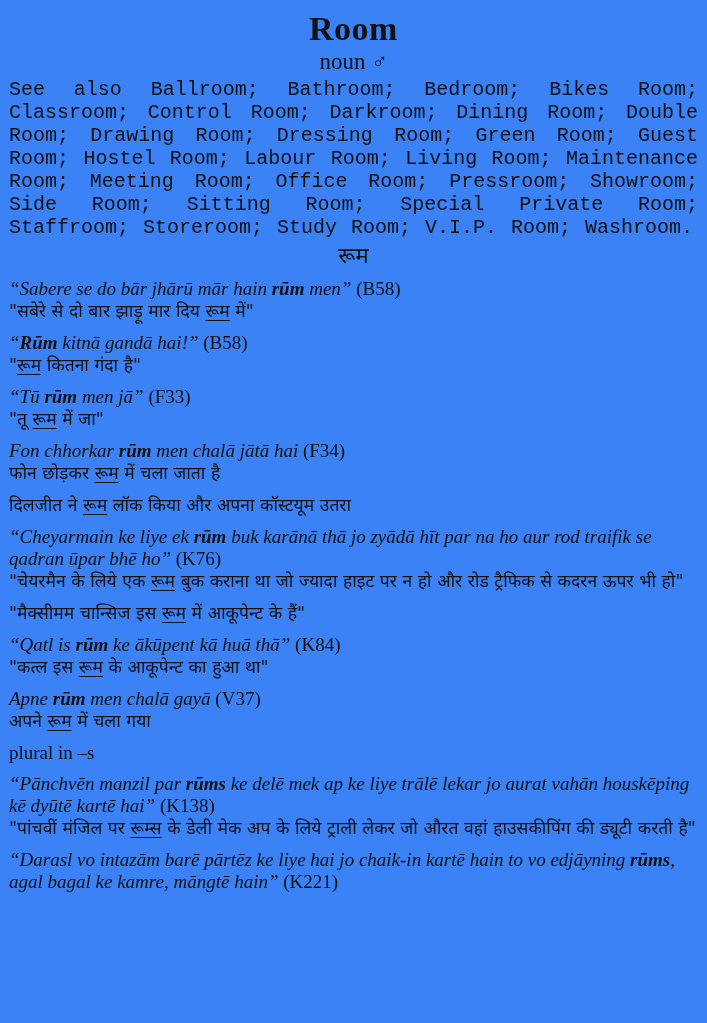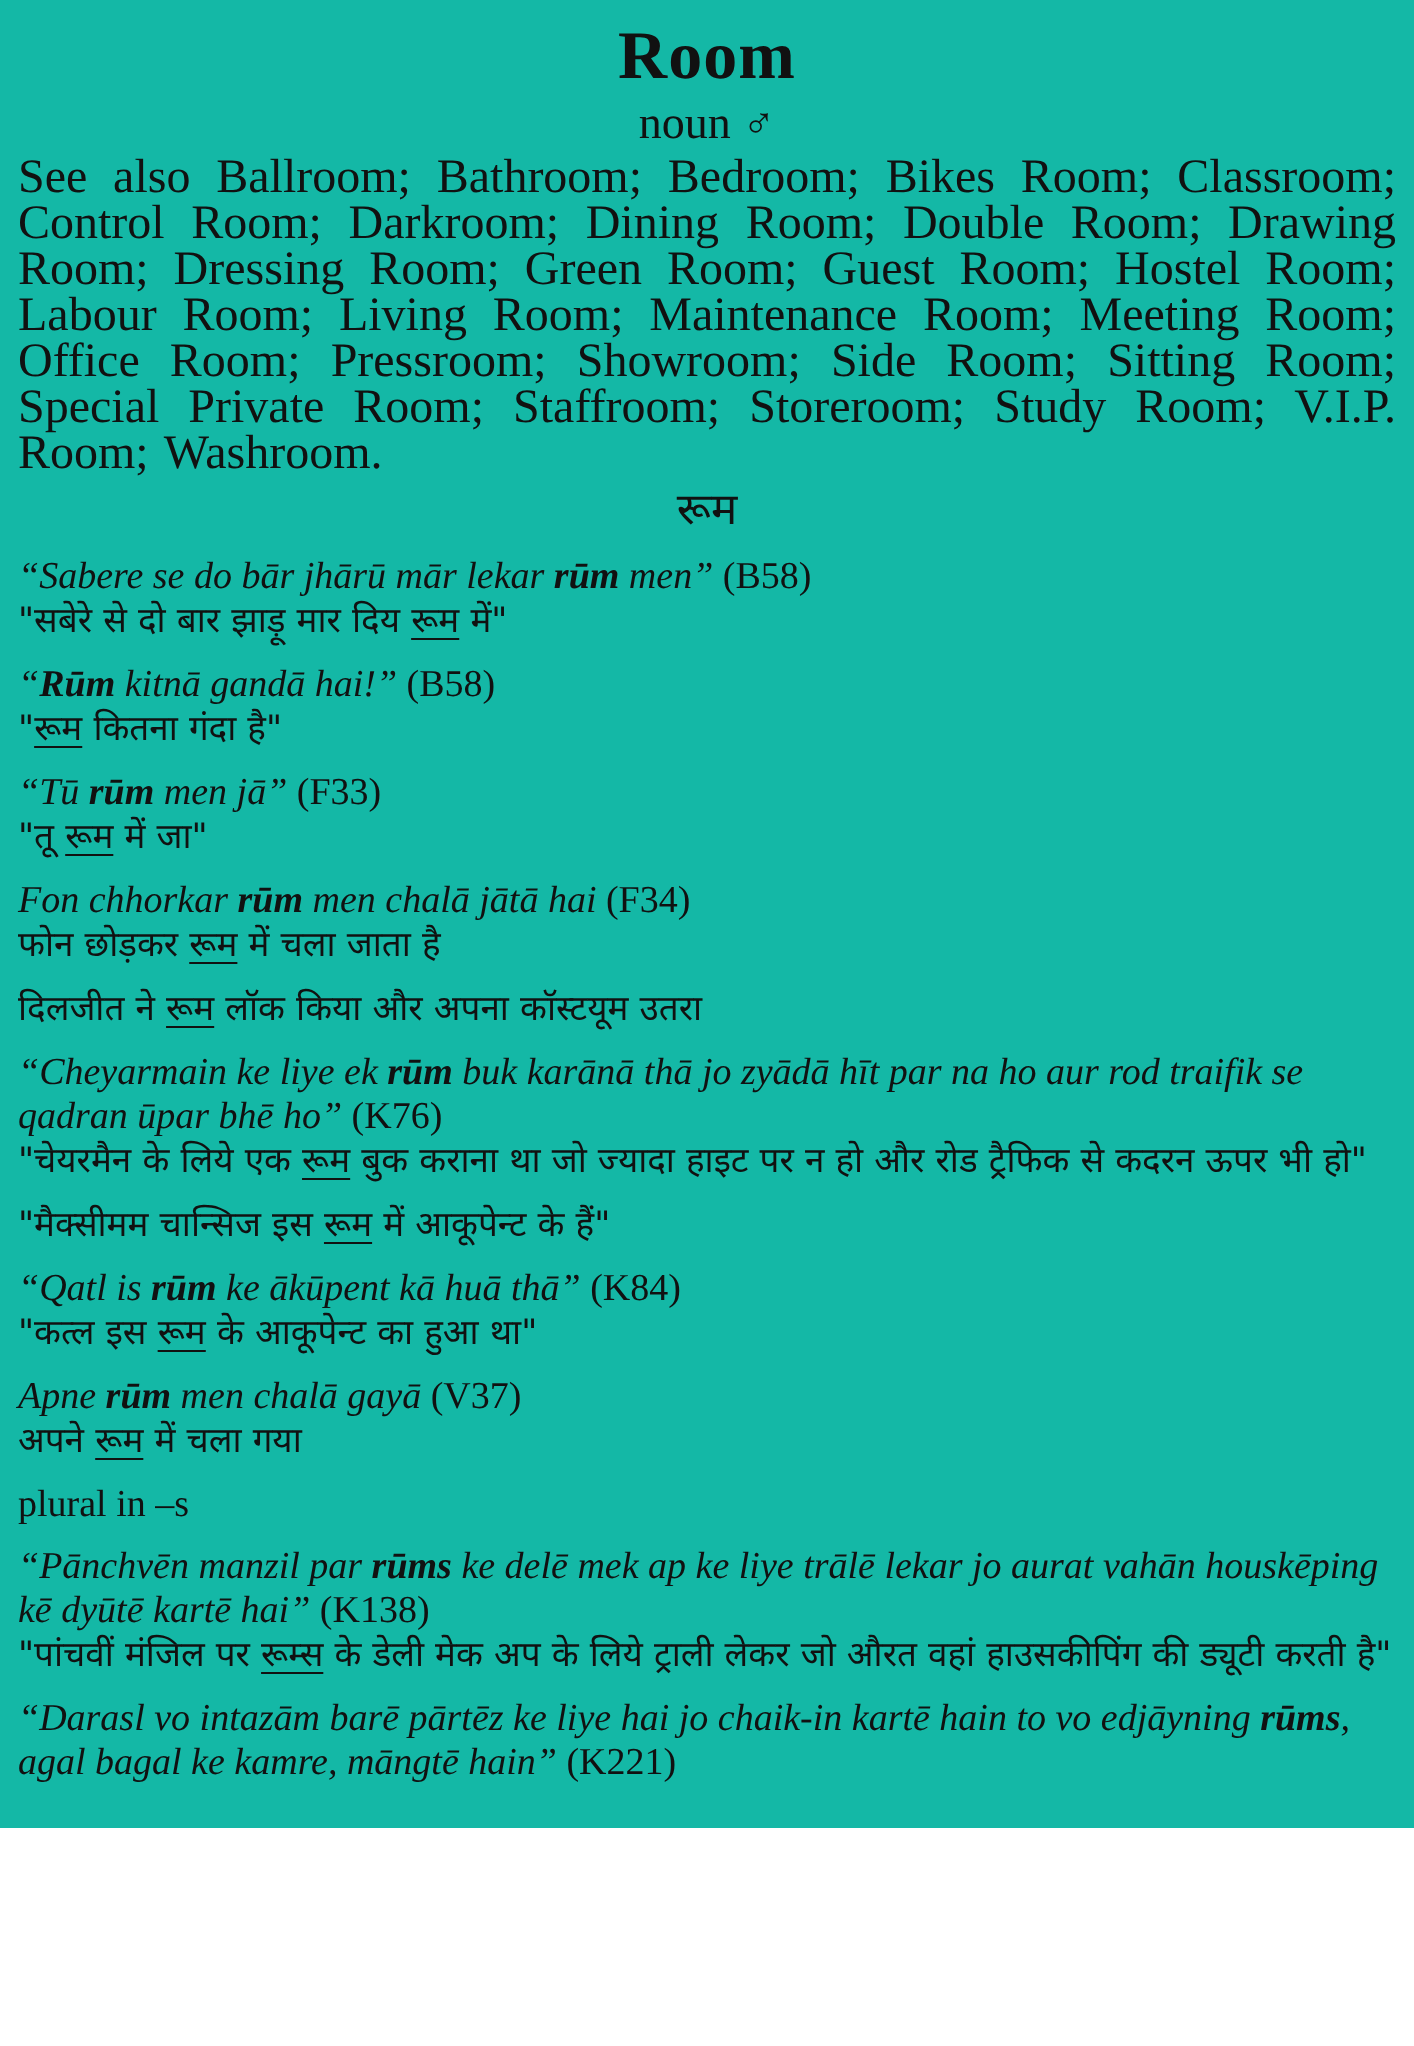--- a/index.html
+++ b/index.html
@@ -1,29 +1,29 @@
 <!DOCTYPE html>
 <html><head>
 <meta charset="utf-8">
 <style>
   html,body{margin:0;padding:0;background:#ffffff;}
   .page{
-    width:707px;height:914px;box-sizing:border-box;
+    width:707px;height:1023px;box-sizing:border-box;
     padding:8px 9px 0 9px;overflow:hidden;
-    font-family:"Liberation Serif",serif;color:#111;background:#14b8a6;
+    font-family:"Liberation Serif",serif;color:#111;background:#3b82f6;
   }
   .title{
     text-align:center;font-size:34px;font-weight:bold;
     margin:2px 0 0 0;line-height:38px;letter-spacing:0.5px;
   }
   .pos-line{text-align:center;font-size:23px;line-height:26px;margin:1px 0 3px 0;}
   .gender{font-size:22px;}
   .seealso{
-    font-size:24px;line-height:23px;text-align:justify;
-    margin:3px 0 4px 0;word-spacing:2px;
+    font-size:20px;line-height:23px;text-align:justify;
+    margin:3px 0 4px 0;word-spacing:2px;font-family:Liberation Mono, monospace;
   }
   .hindi-head{
     text-align:center;font-size:22px;line-height:26px;margin:4px 0 9px 0;
     font-family:"DejaVu Sans",sans-serif;
   }
   .ex{margin:0 0 9px 0;}
   .line{font-size:19px;line-height:22px;}
   .line.hindi{font-size:17.5px;line-height:23px;font-family:"DejaVu Sans",sans-serif;}
   .line.label{font-size:19px;line-height:22px;margin-top:3px;}
   .seg-i{font-style:italic;}
@@ -36,21 +36,21 @@
 </head>
 <body>
 
 <div class="page">
   <h1 class="title">Room</h1>
   <div class="pos-line"><span>noun</span> <span class="gender">♂</span></div>
   <p class="seealso">See also Ballroom; Bathroom; Bedroom; Bikes Room; Classroom; Control Room; Darkroom; Dining Room; Double Room; Drawing Room; Dressing Room; Green Room; Guest Room; Hostel Room; Labour Room; Living Room; Maintenance Room; Meeting Room; Office Room; Pressroom; Showroom; Side Room; Sitting Room; Special Private Room; Staffroom; Storeroom; Study Room; V.I.P. Room; Washroom.</p>
   <div class="hindi-head">रूम</div>
   <div id="examples">
       <div class="ex">
-        <div class="line roman"><span class="seg-i">“Sabere se do bār jhārū mār lekar </span><span class="seg-bi">rūm</span><span class="seg-i"> men”</span><span class="seg-r"> (B58)</span></div>
+        <div class="line roman"><span class="seg-i">“Sabere se do bār jhārū mār hain </span><span class="seg-bi">rūm</span><span class="seg-i"> men”</span><span class="seg-r"> (B58)</span></div>
         <div class="line hindi"><span class="seg-h">"सबेरे से दो बार झाड़ू मार दिय </span><span class="seg-hu">रूम</span><span class="seg-h"> में"</span></div>
       </div>
       <div class="ex">
         <div class="line roman"><span class="seg-i">“</span><span class="seg-bi">Rūm</span><span class="seg-i"> kitnā gandā hai!”</span><span class="seg-r"> (B58)</span></div>
         <div class="line hindi"><span class="seg-h">"</span><span class="seg-hu">रूम</span><span class="seg-h"> कितना गंदा है"</span></div>
       </div>
       <div class="ex">
         <div class="line roman"><span class="seg-i">“Tū </span><span class="seg-bi">rūm</span><span class="seg-i"> men jā”</span><span class="seg-r"> (F33)</span></div>
         <div class="line hindi"><span class="seg-h">"तू </span><span class="seg-hu">रूम</span><span class="seg-h"> में जा"</span></div>
       </div>

